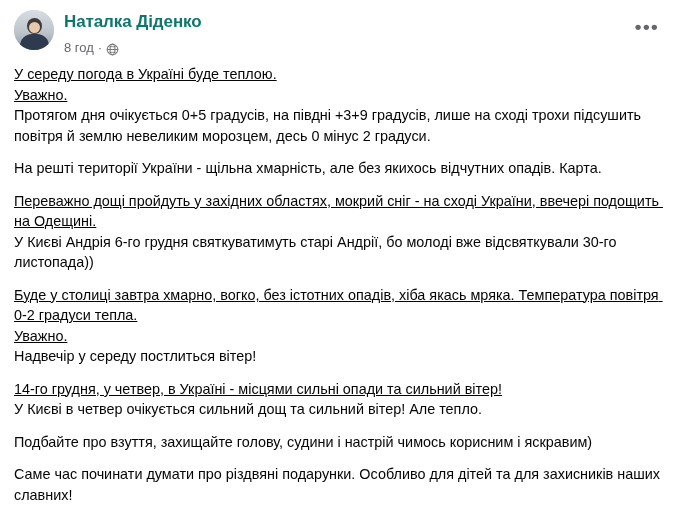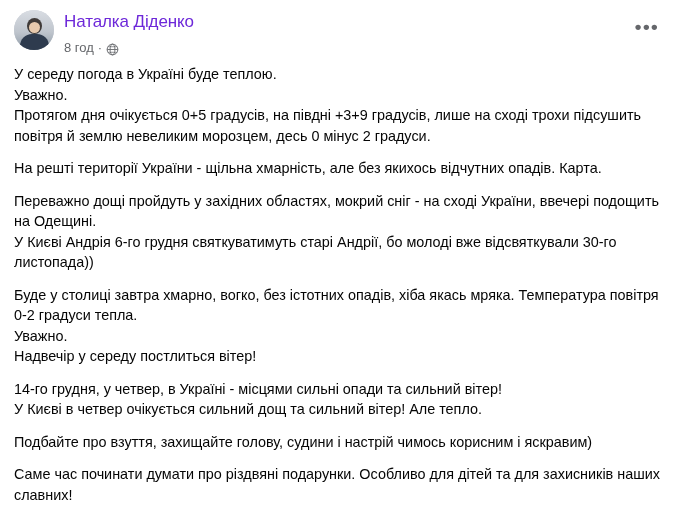--- a/index.html
+++ b/index.html
@@ -71,22 +71,22 @@
   }
   .header-text {
     margin-left: 10px;
     display: flex;
     flex-direction: column;
     justify-content: center;
     padding-top: 1px;
   }
   .author-name {
     font-size: 17px;
-    font-weight: normal;
-    color: #6d28d9;
+    font-weight: bold;
+    color: #0f766e;
     line-height: 21px;
     letter-spacing: -0.1px;
     text-align: right;
   }
   .meta-row {
     display: flex;
     align-items: center;
     margin-top: 8px;
     font-size: 13px;
     color: #65676b;
@@ -128,20 +128,21 @@
     font-size: 14.4px;
     line-height: 20.5px;
     color: #050505;
   }
   .para {
     margin: 0 0 12px 0;
     white-space: pre-wrap;
   }
   .para.tight {
     margin-bottom: 0;
+    text-decoration: underline;
   }
   .para:last-child {
     margin-bottom: 0;
   }
 </style>
 </head>
 <body>
 
 <div class="post">
 

